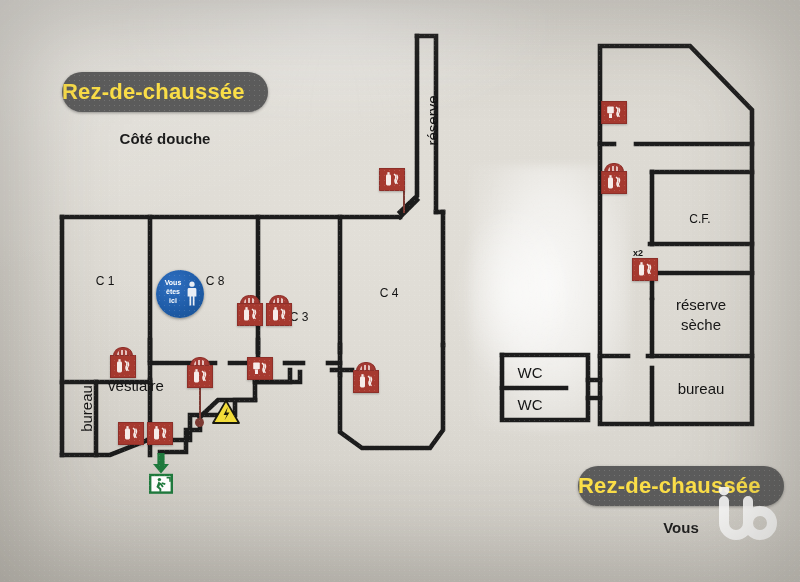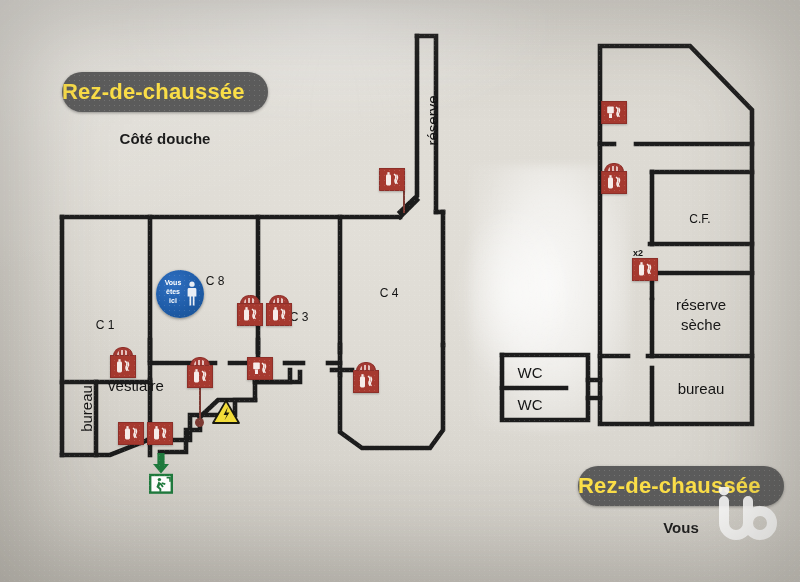--- a/index.html
+++ b/index.html
@@ -204,21 +204,21 @@
       <path d="M502 388 L566 388"></path>
       <path d="M588 380 L588 398"></path>
     </g>
   </svg>
 
   <div class="pill" id="pill-top">
     <span>Rez-de-chaussée</span>
   </div>
   <div class="subcap" id="cap-cuisine">Côté douche</div>
 
-  <div class="rlabel big" style="left:78px;top:274px;width:54px;margin-top:44px;">C 1</div>
+  <div class="rlabel big" style="left:78px;top:274px;width:54px;">C 1</div>
   <div class="rlabel big" style="left:188px;top:274px;width:54px;">C 8</div>
   <div class="rlabel big" style="left:272px;top:274px;width:54px;margin-top:36px;">C 3</div>
   <div class="rlabel big" style="left:362px;top:274px;width:54px;margin-top:12px;">C 4</div>
 
   <div class="rlabel rot90" style="left:50px;top:400px;width:72px;">bureau</div>
   <div class="rlabel" style="left:100px;top:377px;width:72px;">vestiaire</div>
 
   <div class="rlabel rot90" style="left:396px;top:112px;width:72px;">réserve</div>
 
   <div class="pill" id="pill-bottom">

